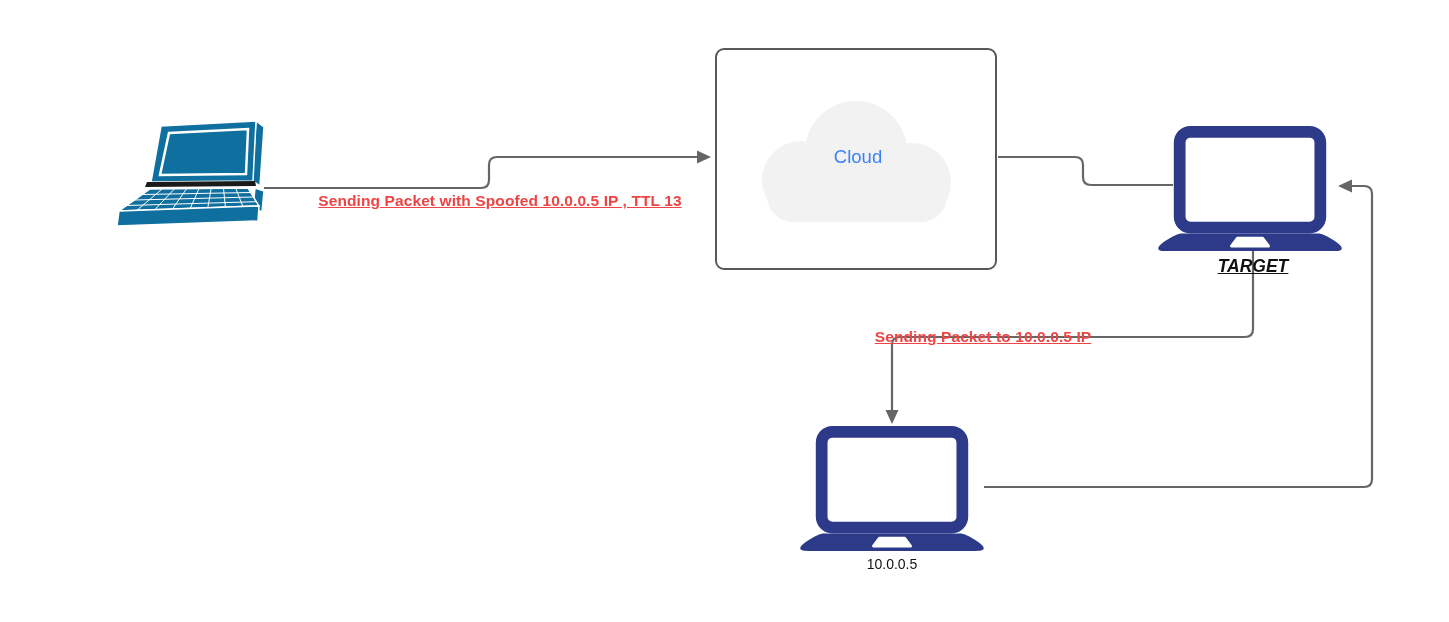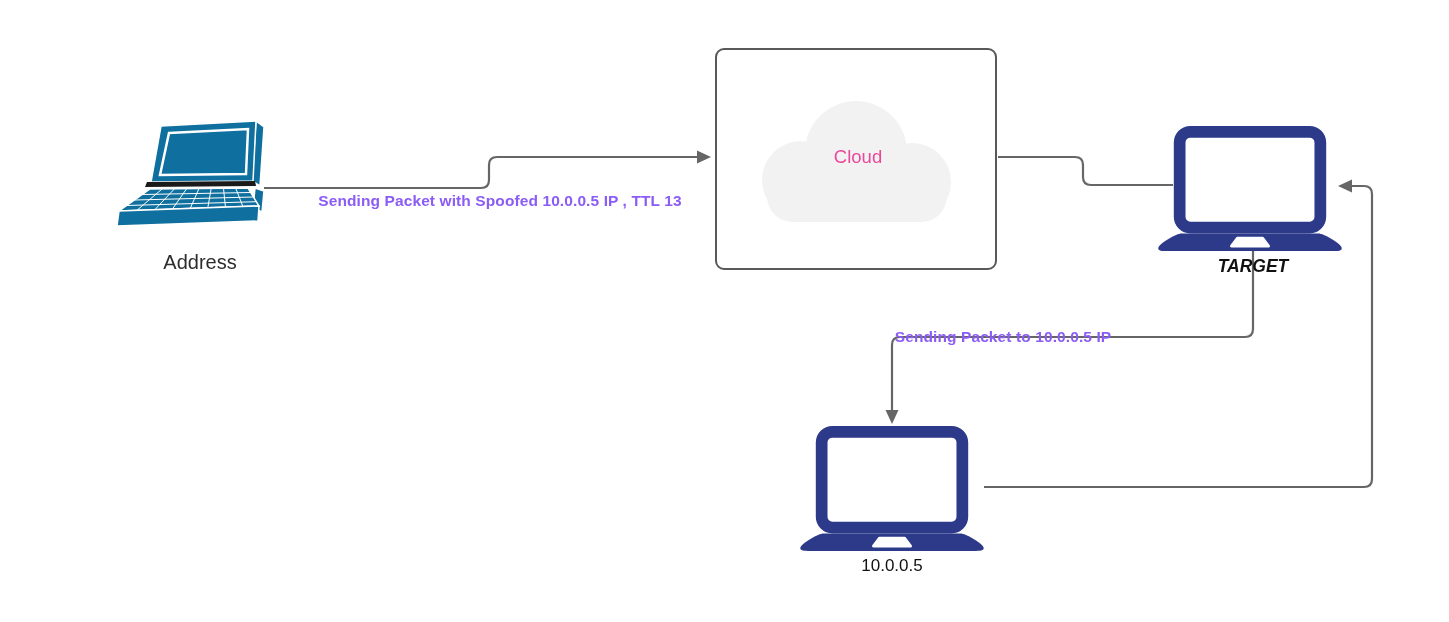--- a/index.html
+++ b/index.html
@@ -20,47 +20,49 @@
     position: absolute;
     left: 0; top: 0;
     width: 1449px; height: 622px;
     pointer-events: none;
   }
   .edge-label {
     position: absolute;
     transform: translate(-50%, -50%);
     font-size: 15.5px;
     font-weight: bold;
-    color: #8b5cf6;
+    color: #ef4444;
     white-space: nowrap;
     letter-spacing: 0.1px;
+    text-decoration: underline;
   }
   .node-label {
     position: absolute;
     transform: translateX(-50%);
     text-align: center;
     white-space: nowrap;
     color: #1f1f1f;
   }
   .attacker-label {
     left: 200px; top: 249px;
     font-size: 20px;
     line-height: 26px;
     color: #2d2d2d;
   }
   .target-label {
     left: 1253px; top: 256px;
     font-size: 17.5px;
     font-weight: bold;
     font-style: italic;
     color: #111111;
+    text-decoration: underline;
   }
   .real-label {
     left: 892px; top: 556px;
-    font-size: 17px;
+    font-size: 14px;
     color: #111111;
   }
   .cloud-box {
     position: absolute;
     left: 715px; top: 48px;
     width: 282px; height: 222px;
     box-sizing: border-box;
     background: #ffffff;
     border: 2.5px solid #595959;
     border-radius: 9px;
@@ -68,21 +70,21 @@
   .cloud-shape {
     position: absolute;
     left: 38px; top: 48px;
     width: 202px; height: 126px;
   }
   .cloud-text {
     position: absolute;
     left: 141px; top: 107px;
     transform: translate(-50%, -50%);
     font-size: 18.5px;
-    color: #ec4899;
+    color: #3b82f6;
     white-space: nowrap;
   }
 </style>
 </head>
 <body>
 
 <div class="canvas">
 
   <svg class="connectors" viewBox="0 0 1449 622" xmlns="http://www.w3.org/2000/svg">
     <g fill="none" stroke="#666666" stroke-width="2.2" stroke-linejoin="round" stroke-linecap="butt">
@@ -121,21 +123,20 @@
       <line x1="101" y1="70.5" x2="92" y2="90.9"></line>
       <line x1="113.2" y1="70.4" x2="109.7" y2="90.4"></line>
       <line x1="125.5" y1="70.3" x2="127.5" y2="89.8"></line>
       <line x1="137.7" y1="70.1" x2="145.2" y2="89.3"></line>
     </g>
 
     <polygon points="21,93 161,88 160,103 19,108" fill="#0f6f9e" stroke="#ffffff" stroke-width="1.5"></polygon>
   </svg>
 
   <div class="node-label attacker-label">
-    <div>Address</div>
   </div>
 
   <div class="cloud-box">
     <svg class="cloud-shape" viewBox="0 0 202 126" xmlns="http://www.w3.org/2000/svg">
       <g fill="#f2f2f2">
         <circle cx="46" cy="82" r="39"></circle>
         <circle cx="101" cy="54" r="51"></circle>
         <circle cx="157" cy="84" r="39"></circle>
         <rect x="12" y="72" width="180" height="52" rx="26"></rect>
       </g>
@@ -152,16 +153,16 @@
 
   <svg class="abs" style="left:794px; top:424px;" width="196" height="127" viewBox="0 0 200 130" xmlns="http://www.w3.org/2000/svg">
     <rect x="28" y="8" width="144" height="98" rx="11" fill="#ffffff" stroke="#2d3a8a" stroke-width="12"></rect>
     <path d="M30,112 H170 C176,112 190,121 193,125 C196,129.5 191,130 186,130 H14 C9,130 4,129.5 7,125 C10,121 24,112 30,112 Z" fill="#2d3a8a"></path>
     <path d="M87,117 H113 L119,125 H81 Z" fill="#ffffff" stroke="#ffffff" stroke-width="3" stroke-linejoin="round"></path>
   </svg>
   <div class="node-label real-label">10.0.0.5</div>
 
   <span class="edge-label" style="left:500px; top:201px;">Sending Packet with Spoofed 10.0.0.5 IP , TTL 13</span>
 
-  <span class="edge-label" style="left:983px; top:337px;margin-left:20px;">Sending Packet to 10.0.0.5 IP</span>
+  <span class="edge-label" style="left:983px; top:337px;">Sending Packet to 10.0.0.5 IP</span>
 
 
 </div>
 
 </body></html>

